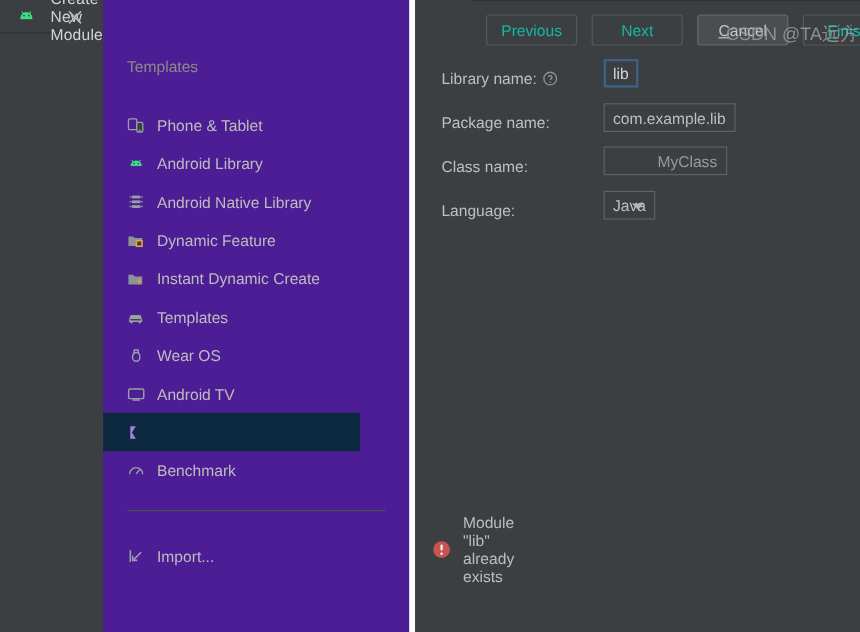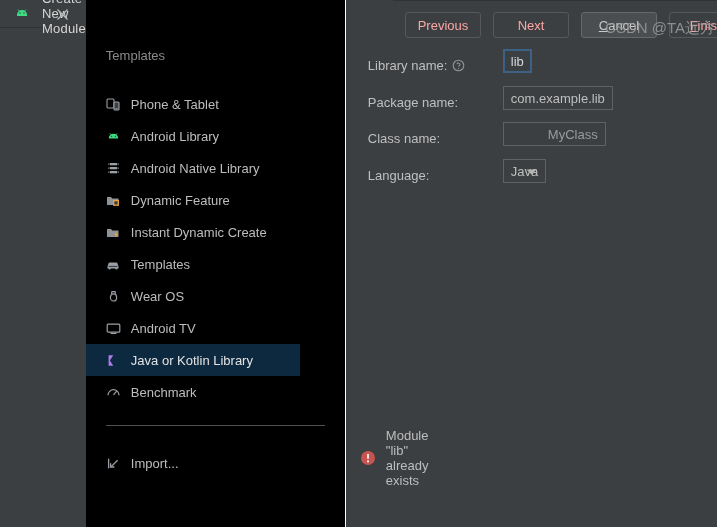--- a/index.html
+++ b/index.html
@@ -42,22 +42,22 @@
   .body-area {
     flex: 1 1 auto;
     display: flex;
     position: relative;
     min-height: 0;
   }
 
   
   .sidebar {
     width: 260px; flex: 0 0 260px;
-    background: #000000;
-    border-right: 1px solid #ffffff;
+    background: #4c1d95;
+    border-right: 5px solid #ffffff;
     position: relative;
     padding-top: 0;
     text-align: right;
   }
   .templates-label {
     position: absolute; left: 20px; top: 48px;
     font-size: 13px; color: #8a8a8a;
   }
   .tmpl-list { position: absolute; left: 0; top: 88px; width: 214px; }
   .tmpl-item {
@@ -148,21 +148,21 @@
     height: 26px;
     min-width: 76px;
     border: 1px solid #5e6264;
     border-radius: 3px;
     background: #3c3f41;
     color: #a9a9a9;
     font-size: 13px;
     display: flex; align-items: center; justify-content: center;
     margin-left: 12px;
   }
-  .btn.disabled { color: #fca5a5; border-color: #55595b; }
+  .btn.disabled { color: #14b8a6; border-color: #55595b; }
   .btn.enabled { color: #c9c9c9; background: #4a4e50; border-color: #646a6c; }
   .btn u { text-decoration: underline; }
   .btn-finish { margin-right: -28px; }
 
   .watermark {
     position: absolute;
     right: 2px; bottom: 11px;
     font-size: 15px;
     color: #9b9b9b;
     opacity: .85;
@@ -294,21 +294,20 @@
           </span>
           <span>Android TV</span>
         </div>
 
         <div class="tmpl-item selected">
           <span class="ic">
             <svg width="15" height="15" viewBox="0 0 15 15">
               <path d="M2.6 2.3 h4.6 L3.9 7.4 l3.3 5.3 h-4.6 z" fill="#b07ce8"></path>
             </svg>
           </span>
-          <span>Java or Kotlin Library</span>
         </div>
 
         <div class="tmpl-item">
           <span class="ic">
             <svg width="15" height="15" viewBox="0 0 15 15">
               <path d="M2 10.2 a5.5 5.5 0 0 1 11 0" fill="none" stroke="#9aa0a6" stroke-width="1.2"></path>
               <line x1="7.5" y1="9.8" x2="10.6" y2="6.2" stroke="#9aa0a6" stroke-width="1.2"></line>
             </svg>
           </span>
           <span>Benchmark</span>

